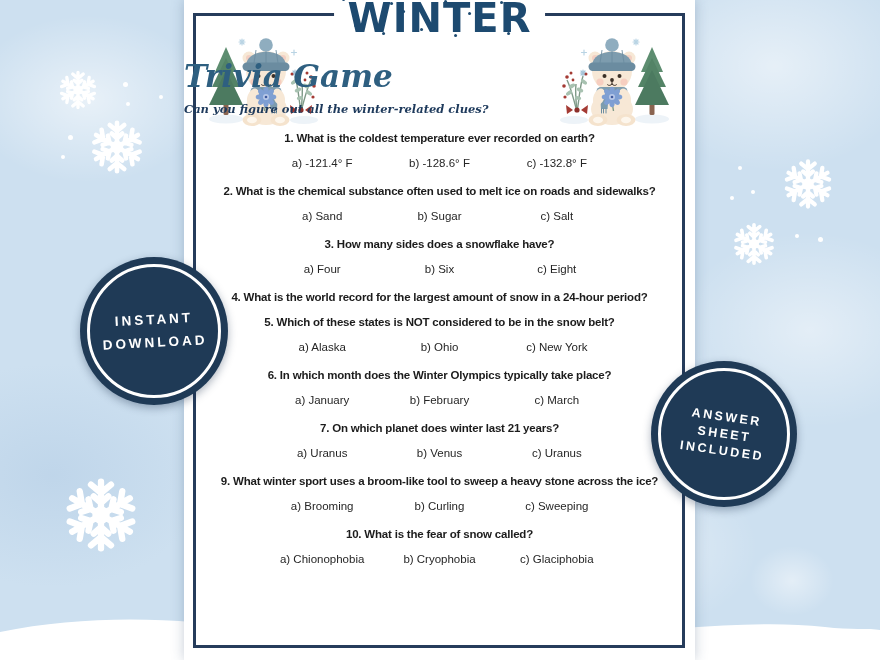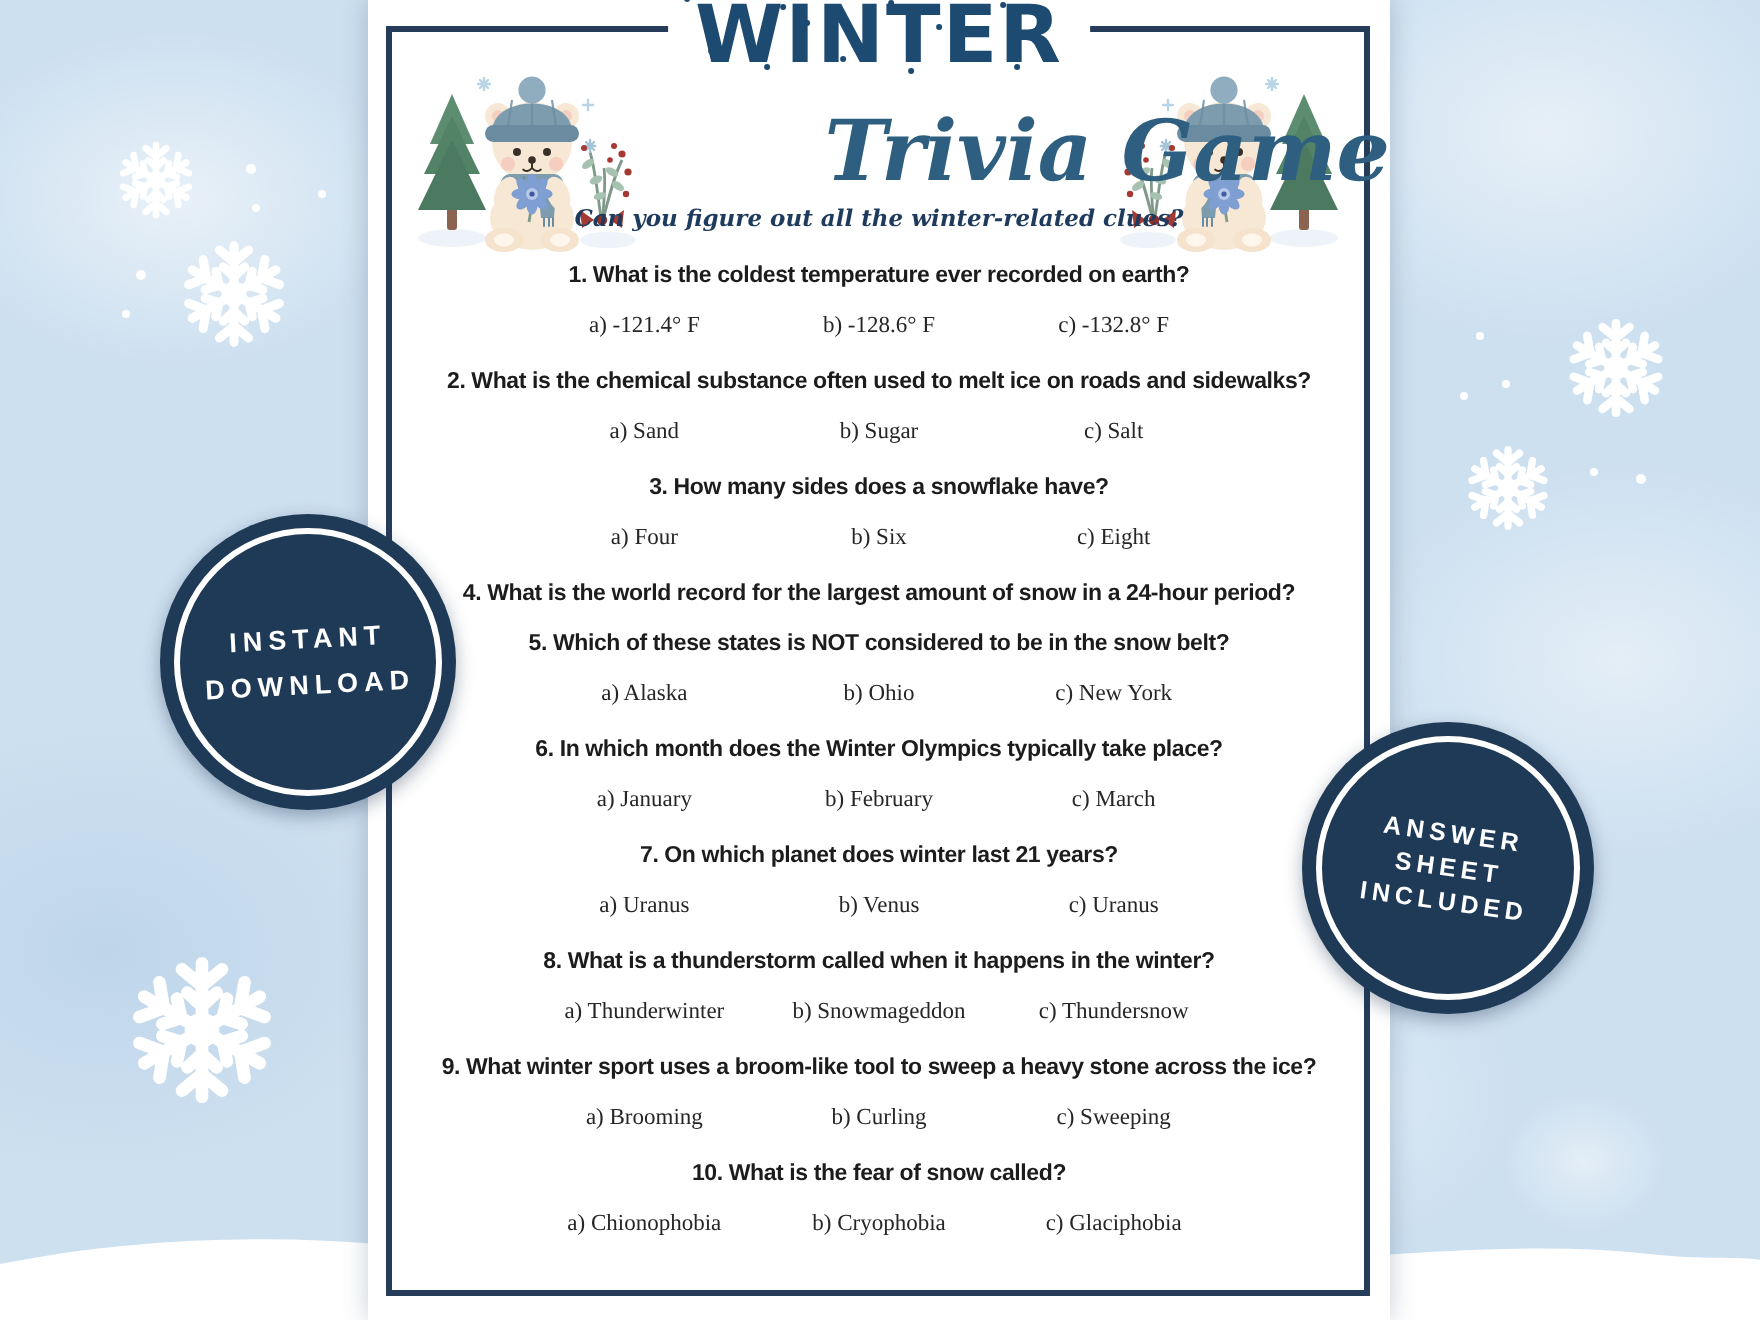--- a/index.html
+++ b/index.html
@@ -38,41 +38,41 @@
   .page-title::before{ 
     content:""; position:absolute; width:3px; height:3px; border-radius:50%;
     background:#1d4a70; left:8px; top:6px;
     box-shadow: 22px -2px 0 #1d4a70, 48px 4px 0 #1d4a70, 70px -4px 0 #1d4a70,
       102px 2px 0 #1d4a70, 132px -3px 0 #1d4a70, 158px 3px 0 #1d4a70,
       12px 26px 0 #1d4a70, 40px 34px 0 #1d4a70, 78px 30px 0 #1d4a70,
       112px 36px 0 #1d4a70, 142px 28px 0 #1d4a70, 165px 34px 0 #1d4a70,
       60px 12px 0 #1d4a70, 126px 14px 0 #1d4a70;
   }
   .script-title{
-    position:absolute; top:56px; left:0; width:100%; text-align:right; z-index:3;
+    position:absolute; top:56px; left:0; width:100%; text-align:left; z-index:3;
     font-family:"DejaVu Serif", serif; font-style:italic; font-weight:bold;
-    font-size:42px; color:#2e5f80; line-height:40px;
+    font-size:31px; color:#2e5f80; line-height:40px;
   }
   .tagline{
-    position:absolute; top:102px; left:0; width:100%; text-align:center; z-index:3;
+    position:absolute; top:102px; left:0; width:100%; text-align:left; z-index:3;
     font-family:"DejaVu Serif", serif; font-style:italic; font-weight:bold;
     font-size:11.5px; color:#1e3a5c;
   }
   .bear{ position:absolute; top:30px; width:120px; height:100px; z-index:2; }
   .bear.left{ left:22px; }
   .bear.right{ left:368px; transform:scaleX(-1); }
   
   .questions{ position:absolute; top:131px; left:10px; right:10px; z-index:2; }
   .q-head{
     text-align:center; font-weight:bold; font-size:11.5px; letter-spacing:-0.2px;
     color:#1c1c1c; line-height:15px; margin-bottom:10px; white-space:nowrap;
   }
   .q-opts{ width:352px; margin:0 auto 14px auto; display:grid; grid-template-columns:1fr 1fr 1fr; }
   .opt{
-    text-align:center; font-family:Liberation Serif, serif;
+    text-align:center; font-family:Liberation Sans, sans-serif;
     font-size:11.5px; color:#262626; line-height:14px; white-space:nowrap;
   }
   
   .badge{
     position:absolute; border-radius:50%; background:#1f3a56; z-index:5;
     display:flex; align-items:center; justify-content:center;
     box-shadow:0 3px 9px rgba(20,40,70,.35);
   }
   .badge::after{ content:""; position:absolute; inset:7px; border:3px solid #fff; border-radius:50%; }
   .badge-instant{ left:80px; top:257px; width:148px; height:148px; }
@@ -297,28 +297,20 @@
 
       <div class="q">
         <div class="q-head">7. On which planet does winter last 21 years?</div>
         <div class="q-opts">
           <span class="opt">a) Uranus</span>
           <span class="opt">b) Venus</span>
           <span class="opt">c) Uranus</span>
         </div>
       </div>
 
-      <div class="q">
-        <div class="q-head">8. What is a thunderstorm called when it happens in the winter?</div>
-        <div class="q-opts">
-          <span class="opt">a) Thunderwinter</span>
-          <span class="opt">b) Snowmageddon</span>
-          <span class="opt">c) Thundersnow</span>
-        </div>
-      </div>
 
       <div class="q">
         <div class="q-head">9. What winter sport uses a broom-like tool to sweep a heavy stone across the ice?</div>
         <div class="q-opts">
           <span class="opt">a) Brooming</span>
           <span class="opt">b) Curling</span>
           <span class="opt">c) Sweeping</span>
         </div>
       </div>
 

